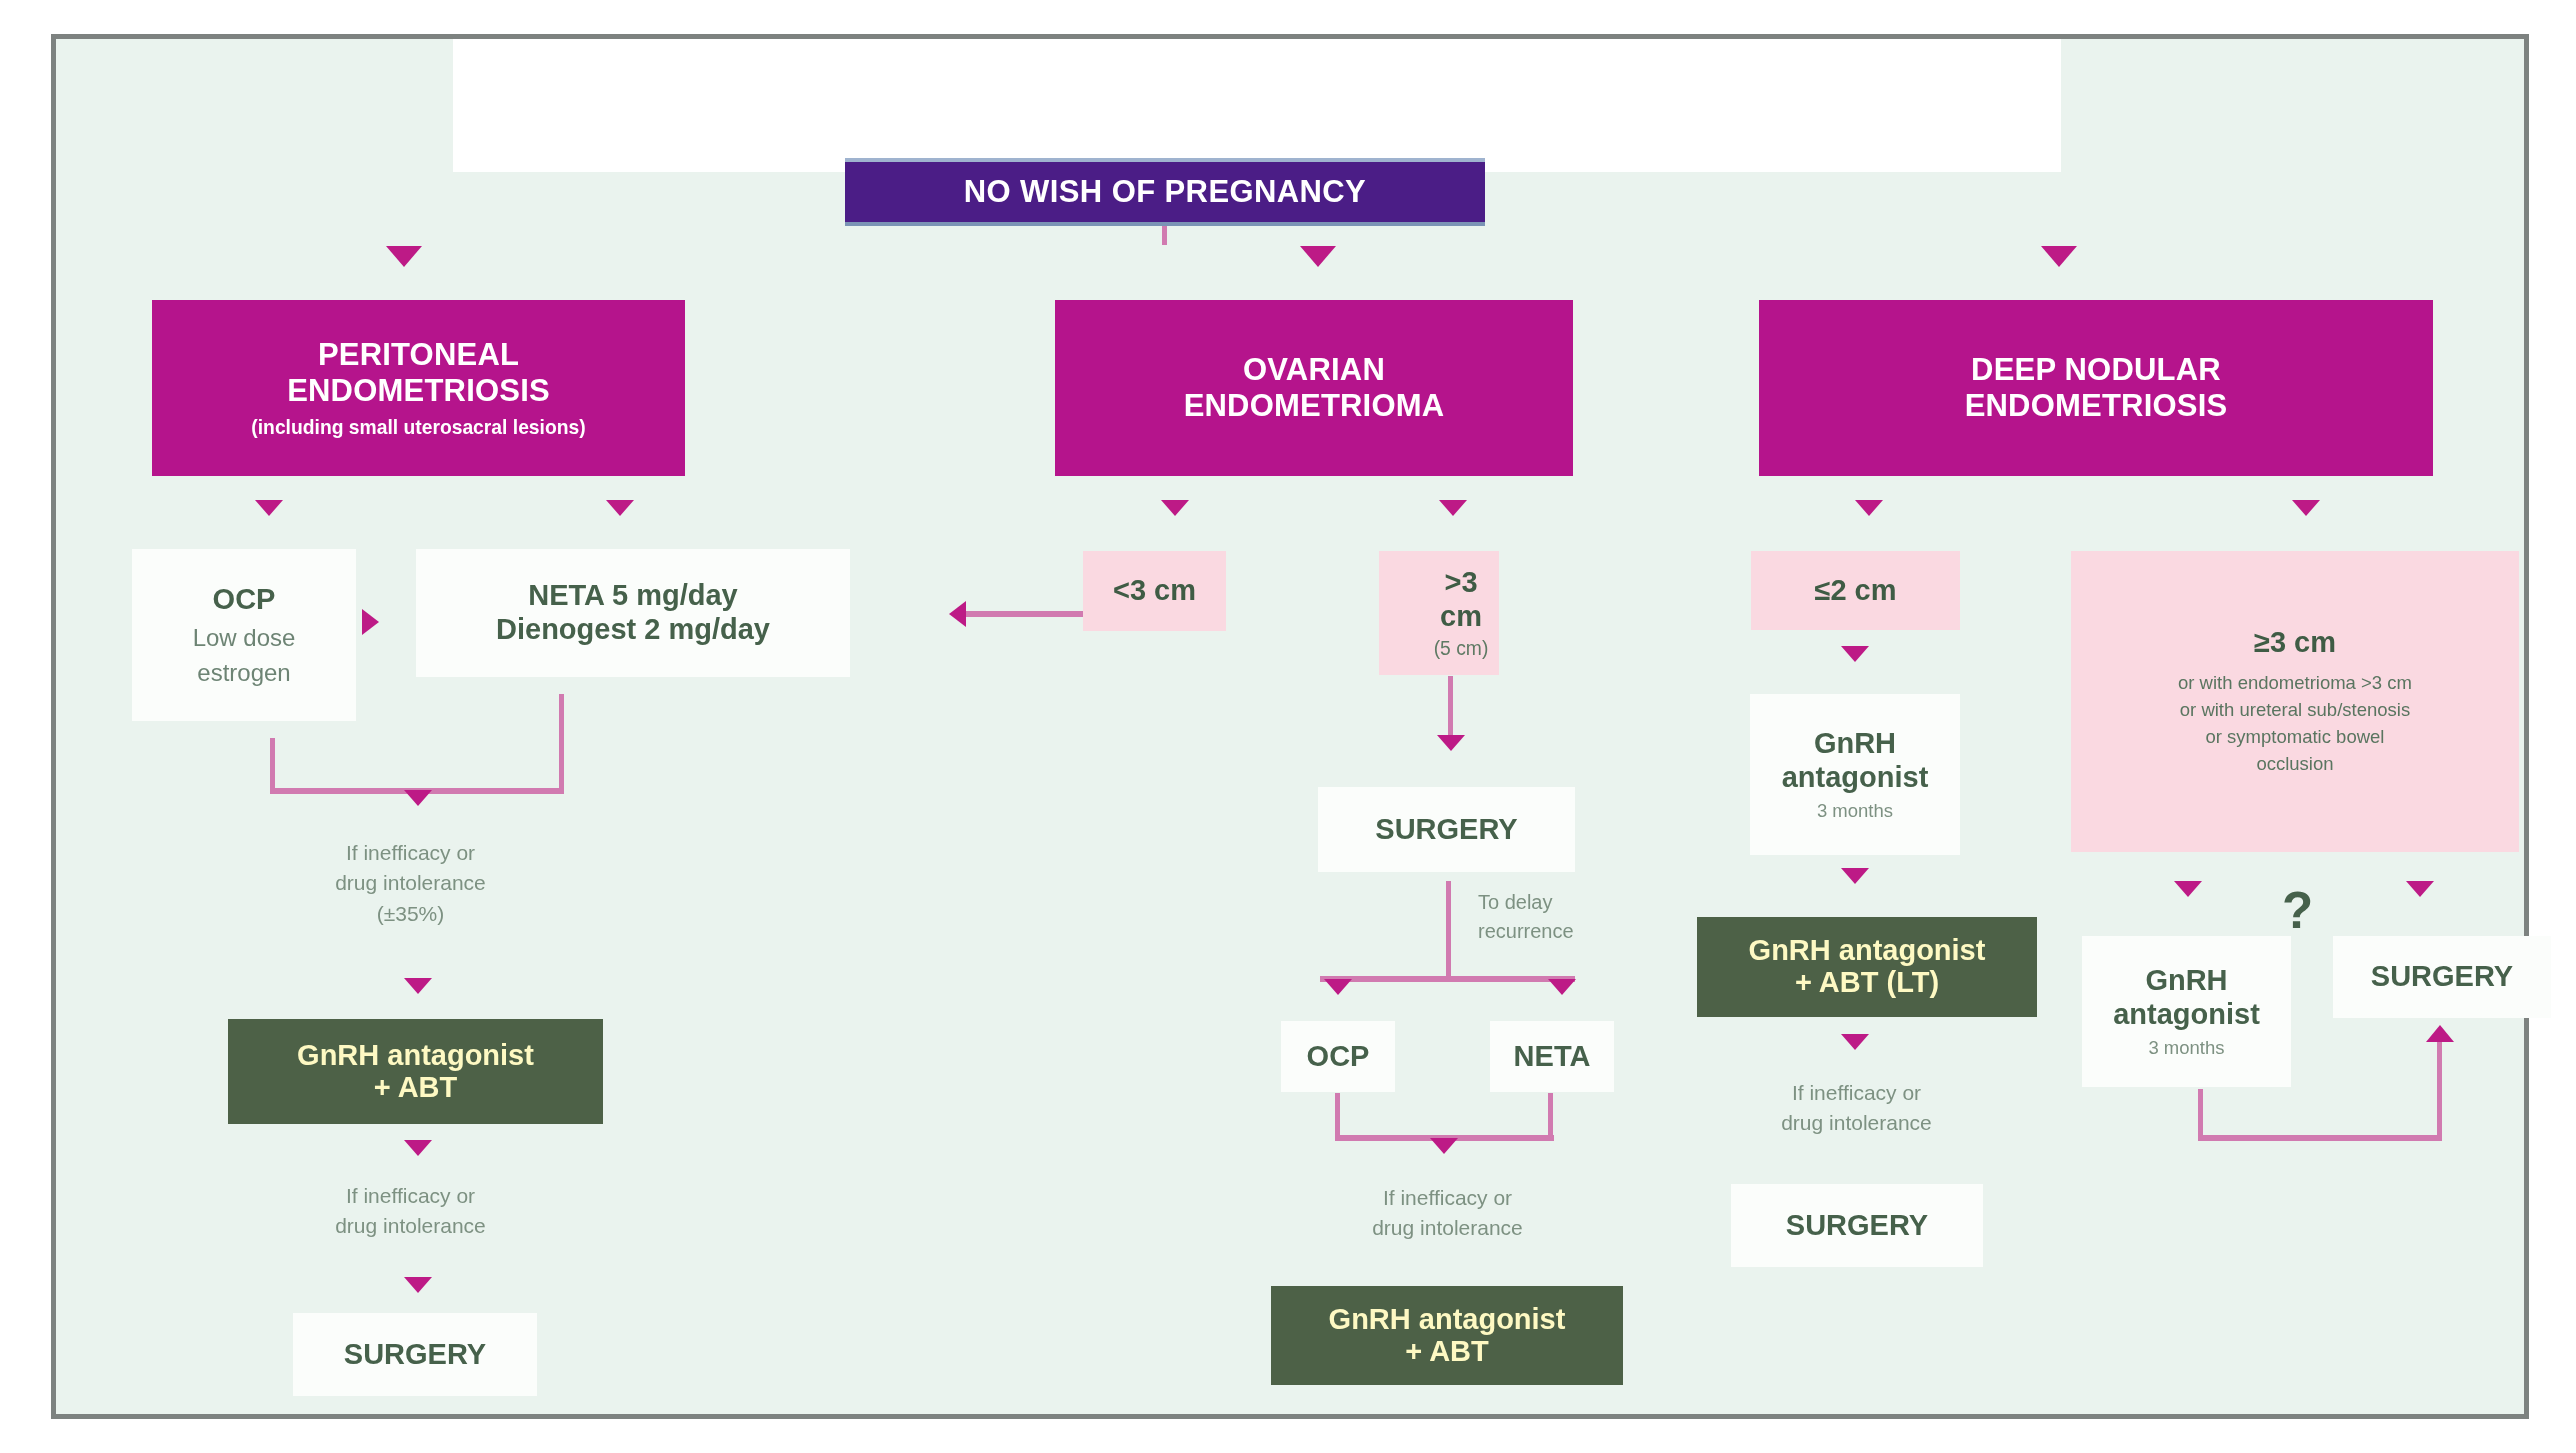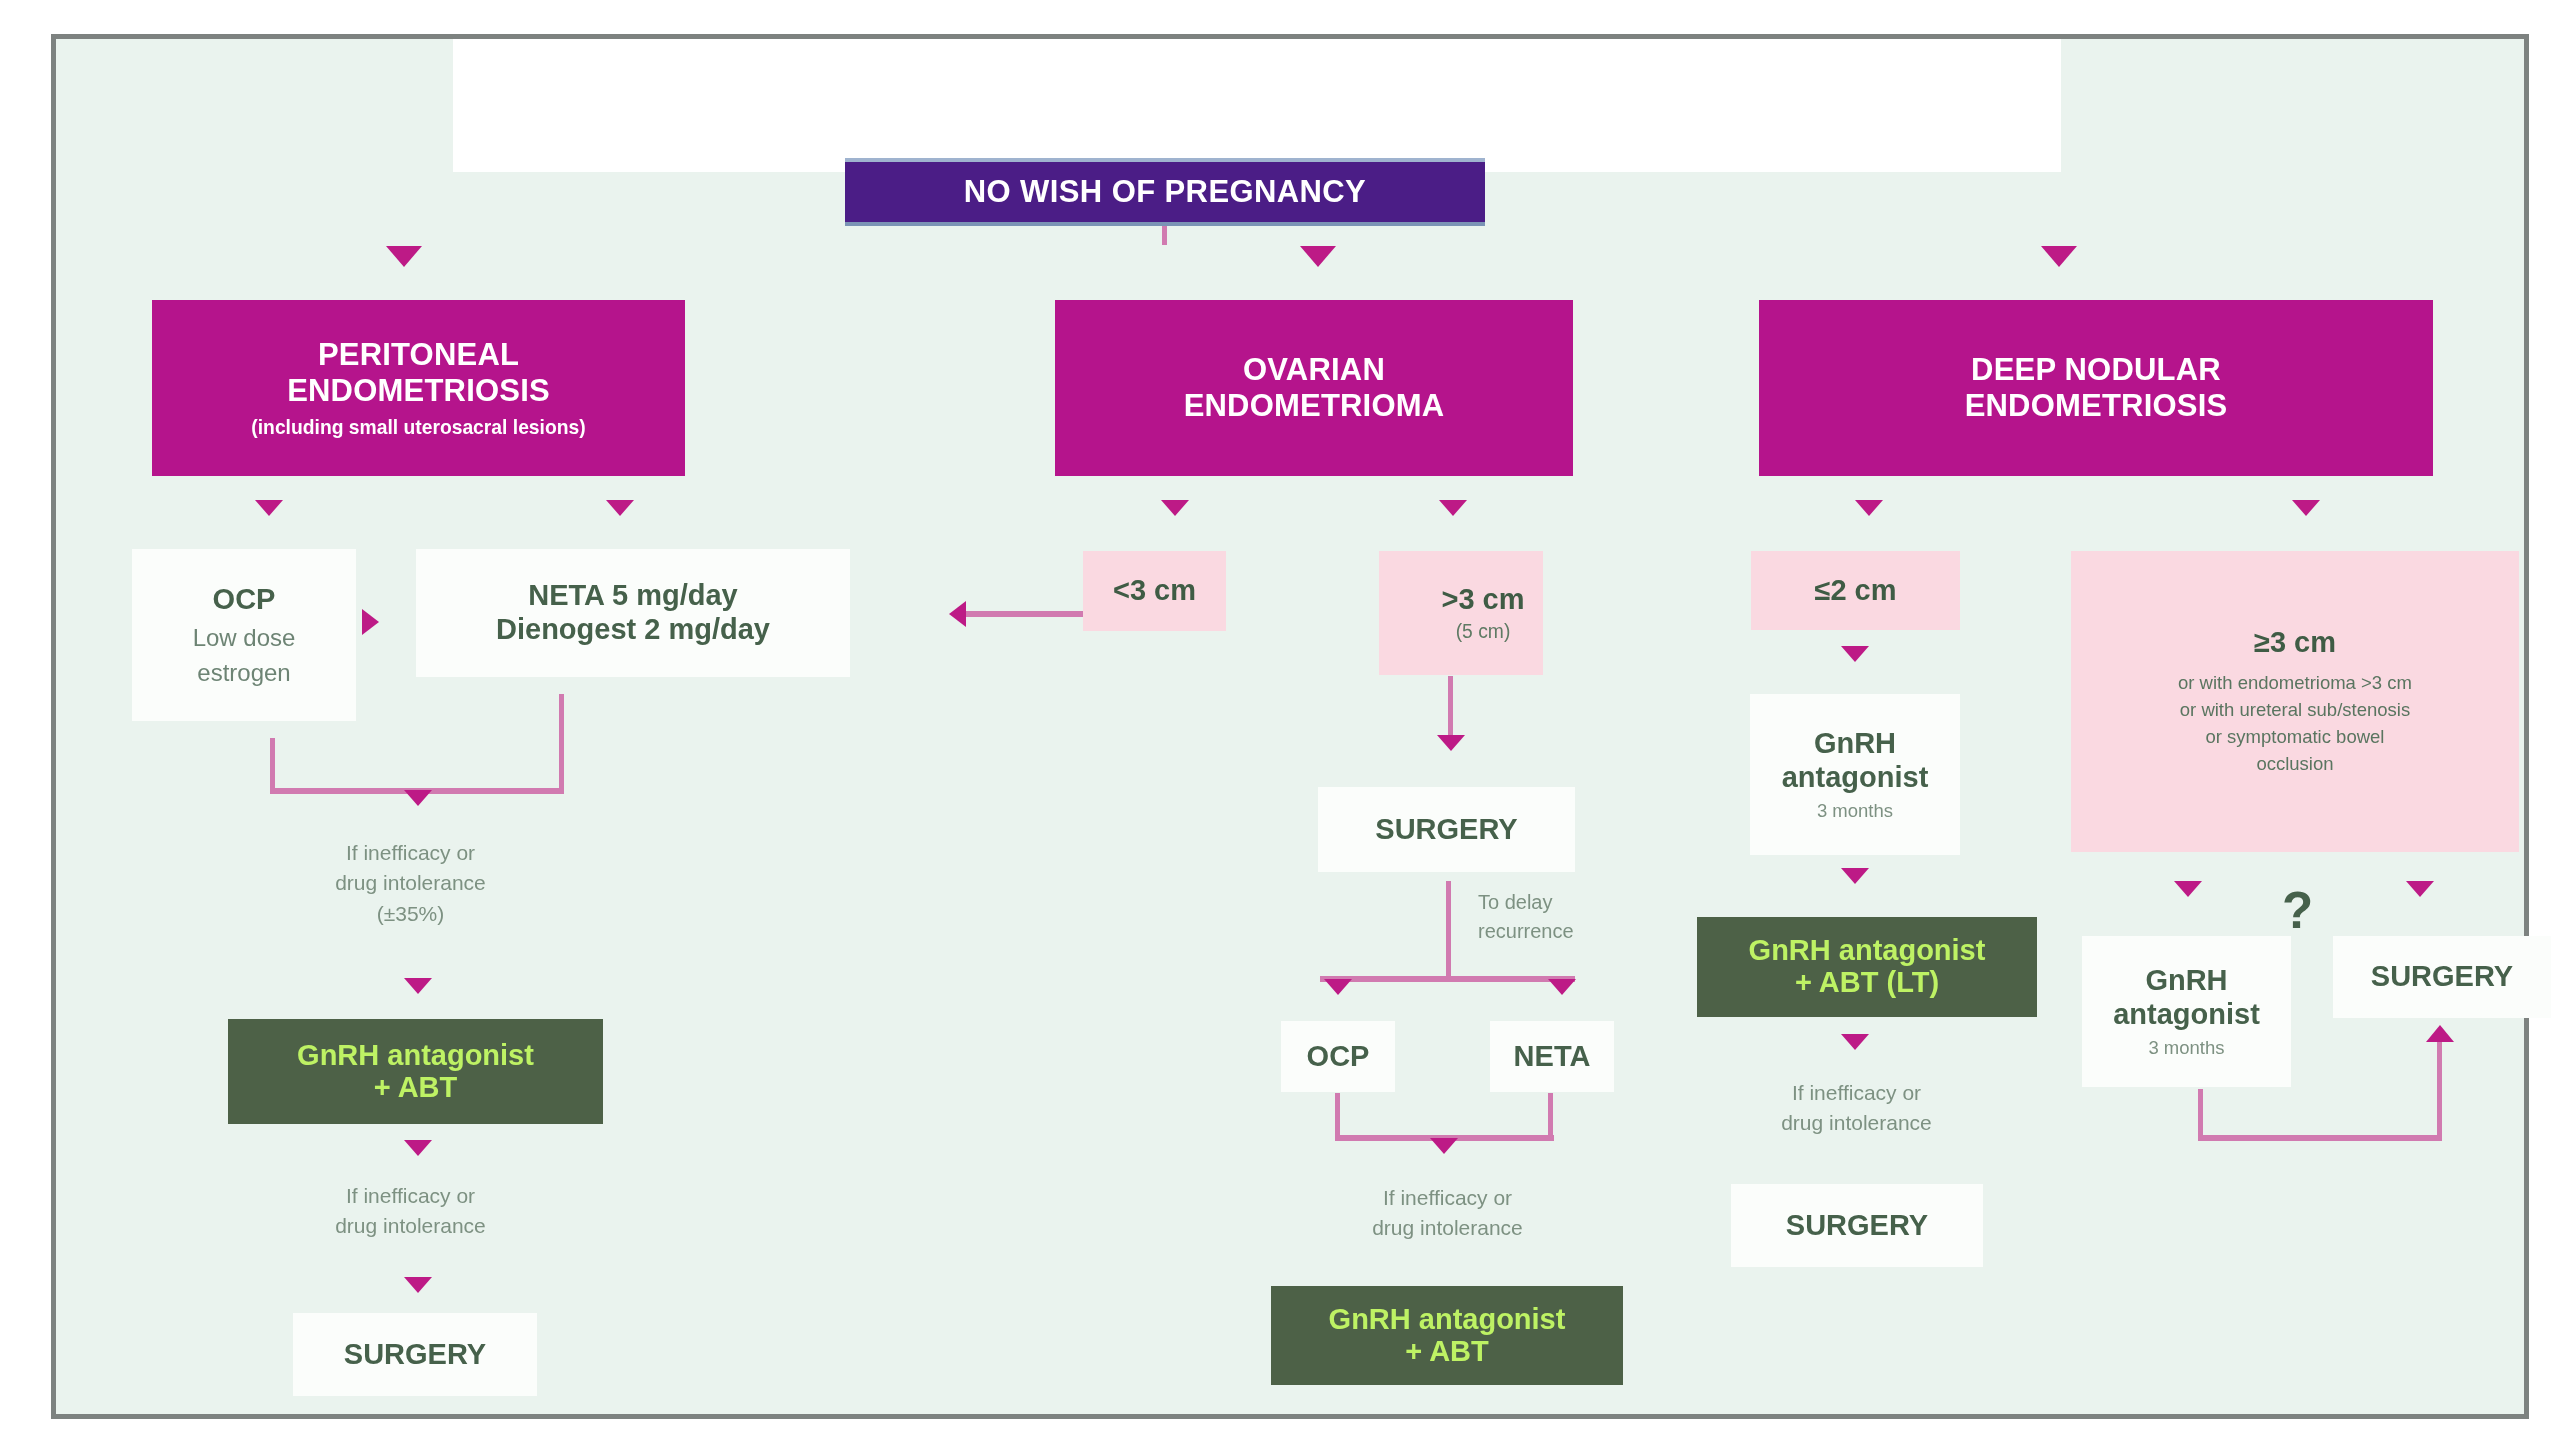--- a/index.html
+++ b/index.html
@@ -112,21 +112,21 @@
   .pink-box .lines{
     font-weight:normal;
     font-size:18.5px;
     color:#5a7560;
     margin-top:10.8px;
     line-height:1.45;
   }
 
   .green-box{
     background:#4d6147;
-    color:#bef264;
+    color:#fef9c3;
     font-weight:bold;
     font-size:29px;
     line-height:1.1;
   }
 
   .caption{
     position:absolute;
     text-align:center;
     color:#7d9182;
     font-size:21px;
@@ -260,21 +260,21 @@
     <div class="tri-down sm" style="left:1105px;top:461px;"></div>
     <div class="tri-down sm" style="left:1383px;top:461px;"></div>
 
     <div class="node pink-box" style="left:1027px;top:512px;width:143px;height:80px;">
       <span>&lt;3 cm</span>
     </div>
 
     <div class="hline" style="left:910px;top:572px;width:117px;height:6.2px;"></div>
     <div class="tri-left" style="left:893px;top:562px;"></div>
 
-    <div class="node pink-box" style="left:1323px;top:512px;width:164px;height:124px;padding-left:44px;">
+    <div class="node pink-box" style="left:1323px;top:512px;width:120px;height:124px;padding-left:44px;">
       <span>&gt;3 cm</span>
       <span class="small">(5 cm)</span>
     </div>
 
     <div class="vline" style="left:1392px;top:637px;width:5.4px;height:60px;"></div>
     <div class="tri-down sm" style="left:1381px;top:696px;"></div>
 
     <div class="node white-box" style="left:1262px;top:748px;width:257px;height:85px;">
       <span>SURGERY</span>
     </div>

